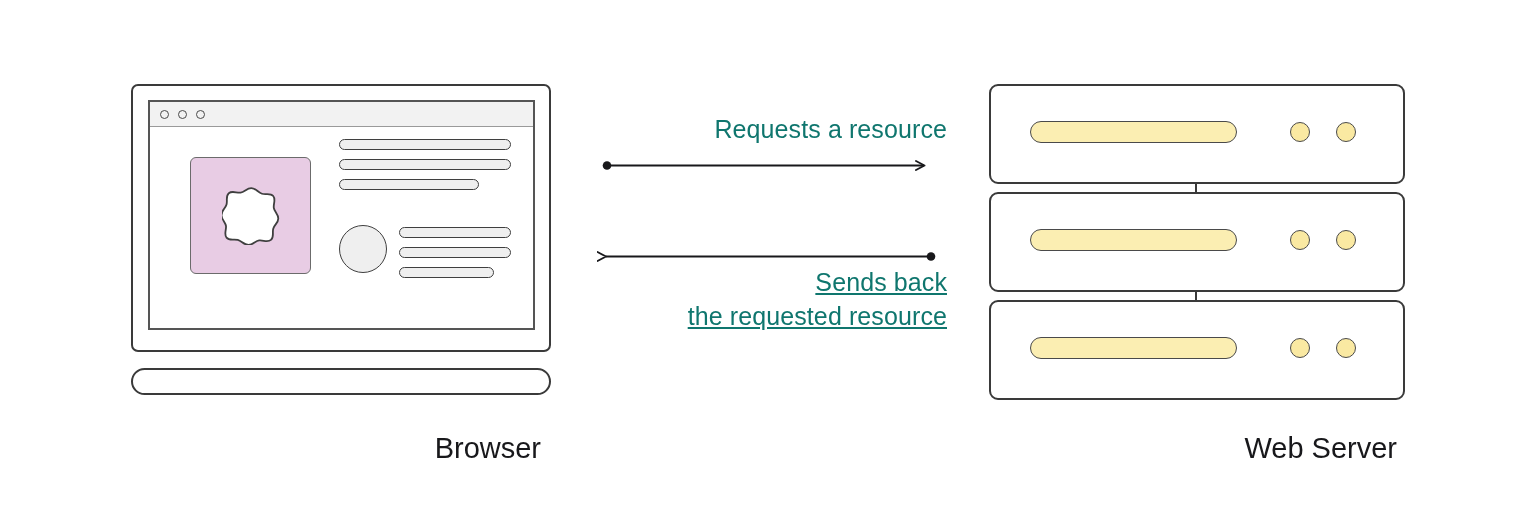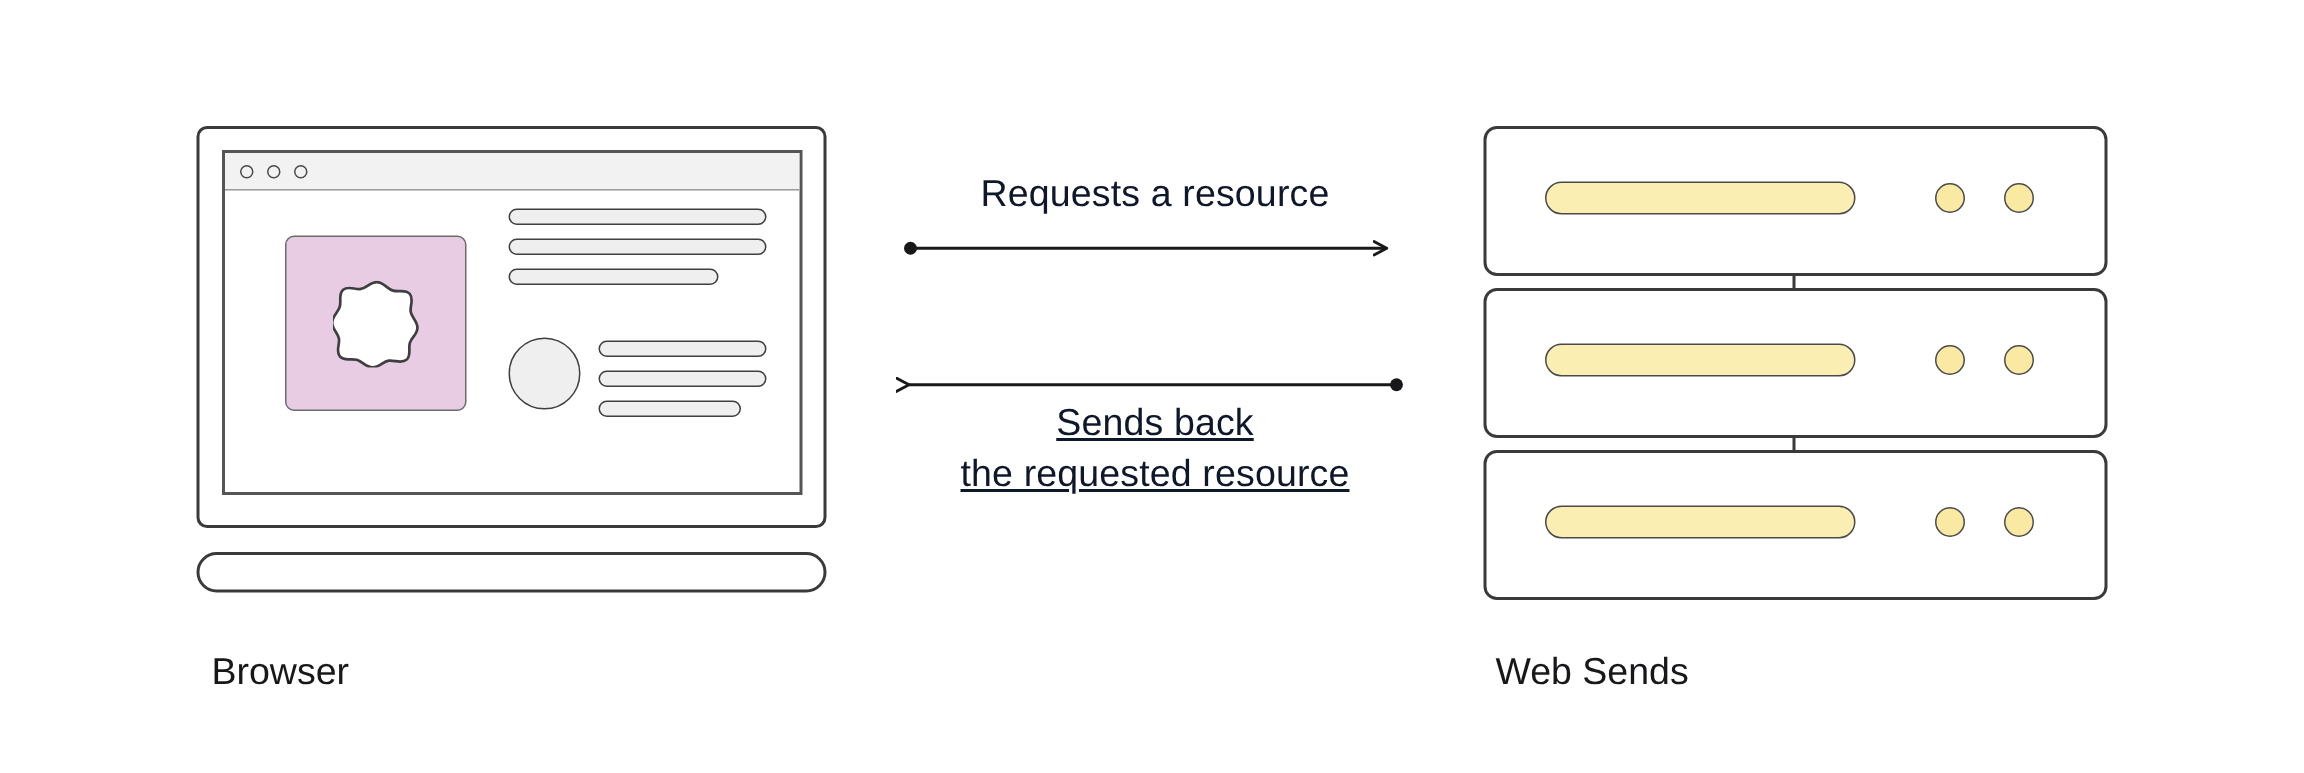--- a/index.html
+++ b/index.html
@@ -118,24 +118,24 @@
     height: 48px;
     border-radius: 50%;
     background: #efefef;
     border: 1.7px solid #3f3f3f;
     box-sizing: border-box;
   }
 
   
   .arrow-svg { overflow: visible; }
   .arrow-label {
-    color: #0f172a;
+    color: #0f766e;
     font-size: 25px;
     line-height: 34px;
-    text-align: center;
+    text-align: right;
     white-space: pre-line;
     letter-spacing: 0.1px;
   }
   #label-request {
     left: 593px;
     top: 112px;
     width: 354px;
   }
   #label-response {
     left: 593px;
@@ -187,22 +187,22 @@
     width: 2.4px;
     height: 9px;
     background: #3a3a3a;
   }
   #server-connector-0 { top: 183px; }
   #server-connector-1 { top: 291px; }
 
   
   .caption {
     color: #18181b;
-    font-size: 25px;
-    text-align: left;
+    font-size: 29px;
+    text-align: right;
     line-height: 30px;
   }
   #caption-browser { left: 141px; top: 433px; width: 400px; }
   #caption-server  { left: 997px; top: 433px; width: 400px; }
 </style>
 </head>
 <body>
 
 <div id="canvas">
 
@@ -293,15 +293,15 @@
     <span class="server-led led-b"></span>
   </div>
   <div class="abs server-connector" id="server-connector-1"></div>
 
   <div class="abs server-unit" id="server-unit-2">
     <span class="server-pill"></span>
     <span class="server-led led-a"></span>
     <span class="server-led led-b"></span>
   </div>
 
-  <div class="abs caption" id="caption-server">Web Sends</div>
+  <div class="abs caption" id="caption-server">Web Server</div>
 
 </div>
 
 </body></html>

